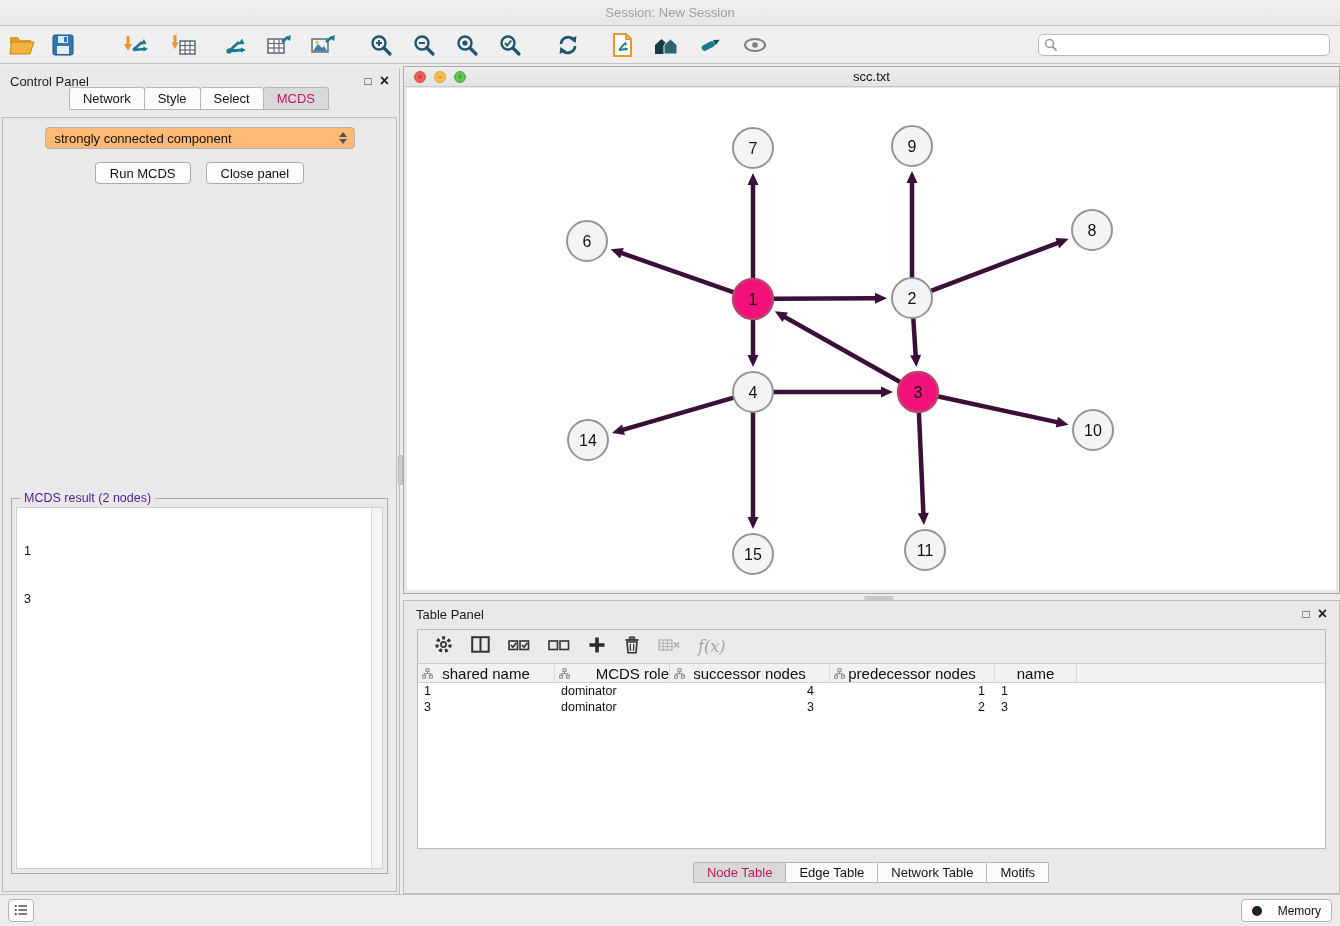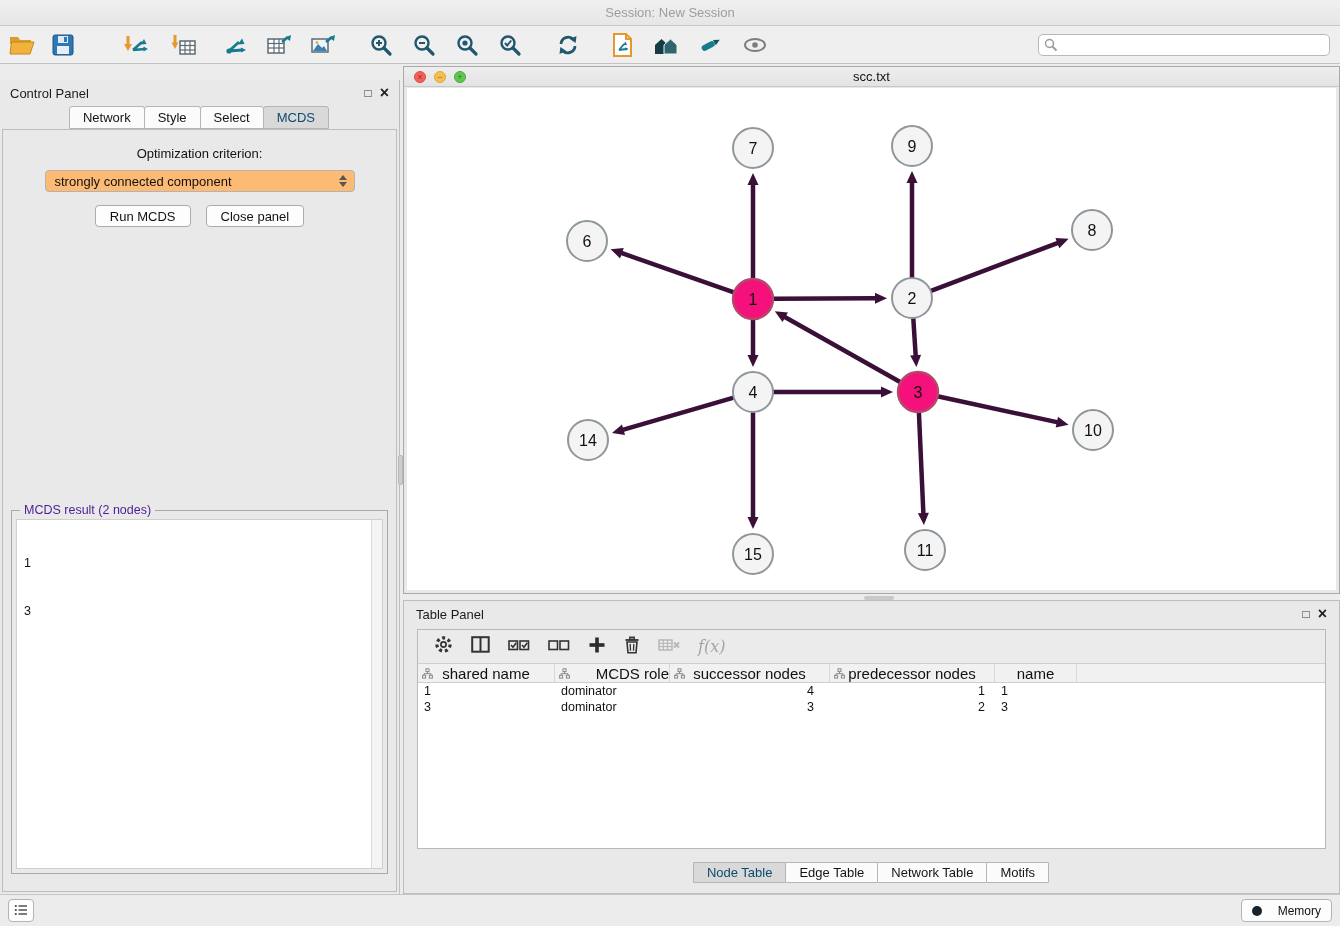--- a/index.html
+++ b/index.html
@@ -20,31 +20,31 @@
   .tbtn svg { display:block; }
   .search-wrap { position:absolute; right:10px; top:8px; width:292px; height:22px; }
   .search-wrap input { width:100%; height:100%; border:1px solid #b9b9b9; border-radius:5px;
     background:#fff; padding:0 8px 0 24px; font-size:12px; outline:none; color:#333; }
   .search-wrap .mag { position:absolute; left:6px; top:4px; }
 
   
   .main { position:absolute; top:64px; left:0; right:0; bottom:32px; }
 
   
-  .control-panel { position:absolute; left:0; top:16px; width:400px; bottom:0;
+  .control-panel { position:absolute; left:0; top:4px; width:400px; bottom:0;
     background:#e9e9e9; border-right:1px solid #bdbdbd; }
   .cp-header { height:26px; display:flex; align-items:center; padding:0 10px; }
   .panel-title { font-size:13px; color:#1c1c1c; }
   .win-btns { margin-left:auto; display:flex; align-items:center; gap:8px; }
   .float-glyph { font-size:12px; color:#333; cursor:default; }
   .close-glyph { font-size:16px; font-weight:bold; color:#222; line-height:14px; cursor:default; }
-  .cp-tabs { display:flex; justify-content:center; height:16px; position:relative; z-index:2; }
+  .cp-tabs { display:flex; justify-content:center; height:16px; position:relative; z-index:2;align-items:flex-end; }
   .tab { height:23px; padding:0 13px; font-size:13px; line-height:22px; background:#fbfbfb;
     border:1px solid #b5b5b5; margin-left:-1px; border-radius:3px 3px 0 0; color:#141414; }
-  .tab.active { background:#d9d9d9; color:#0c4a6e; }
+  .tab.active { background:#d9d9d9; color:#be185d; }
   .cp-body { position:absolute; left:2px; right:2px; top:49px; bottom:2px;
     border:1px solid #bdbdbd; background:#e9e9e9; }
   .opt-label { text-align:center; font-size:13px; color:#111; margin-top:16px; }
   .criterion-select { position:relative; width:310px; height:22px; margin:9px auto 0 auto;
     background:#fdba74; border:1px solid #b3b3b3; border-radius:4px; display:flex; align-items:center;
     padding-left:9px; font-size:13px; color:#111; }
   .stepper { position:absolute; right:4px; top:2px; bottom:2px; width:14px; display:flex;
     flex-direction:column; align-items:center; justify-content:center; gap:2px; }
   .stepper .up { width:0; height:0; border-left:4px solid transparent; border-right:4px solid transparent; border-bottom:5px solid #555; }
   .stepper .dn { width:0; height:0; border-left:4px solid transparent; border-right:4px solid transparent; border-top:5px solid #555; }
@@ -308,21 +308,20 @@
           <span class="close-glyph">×</span>
         </span>
       </div>
       <div class="cp-tabs">
         <div class="tab">Network</div>
         <div class="tab">Style</div>
         <div class="tab">Select</div>
         <div class="tab active">MCDS</div>
       </div>
       <div class="cp-body">
-        <div class="opt-label">Optimization criterion:</div>
         <div class="criterion-select">
           <span>strongly connected component</span>
           <span class="stepper">
               <span class="up"></span>
               <span class="dn"></span>
             </span>
         </div>
         <div class="cp-buttons">
           <button class="btn">Run MCDS</button>
           <button class="btn">Close panel</button>

